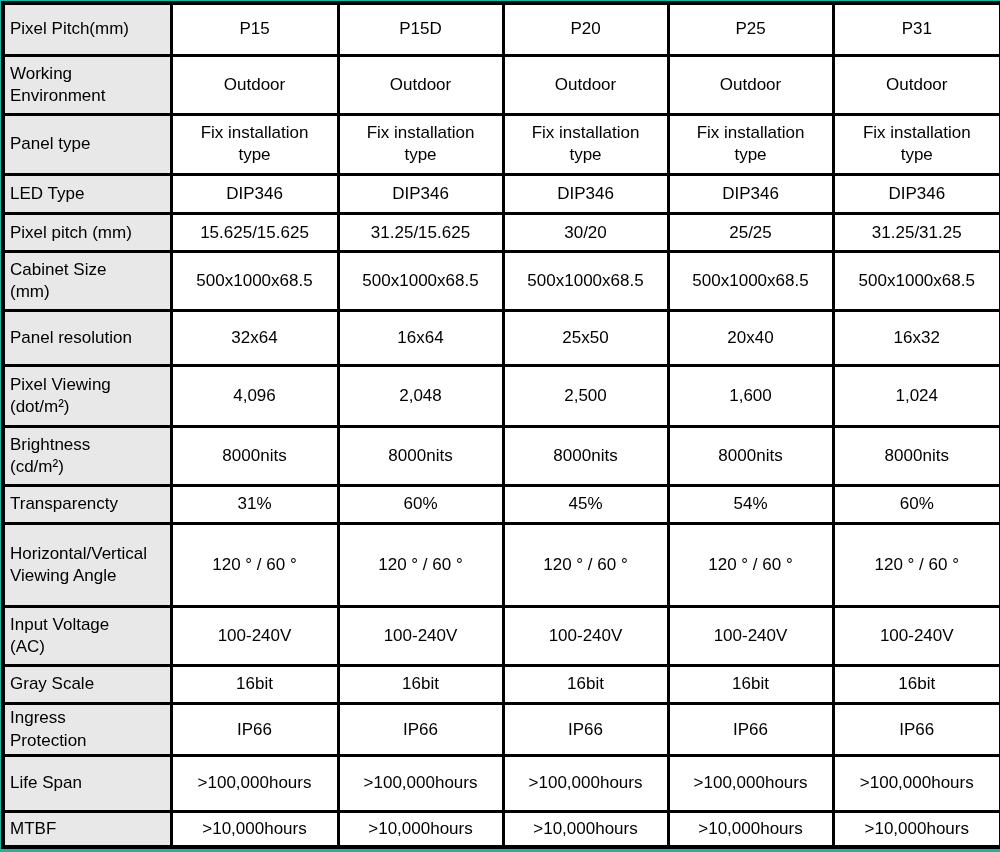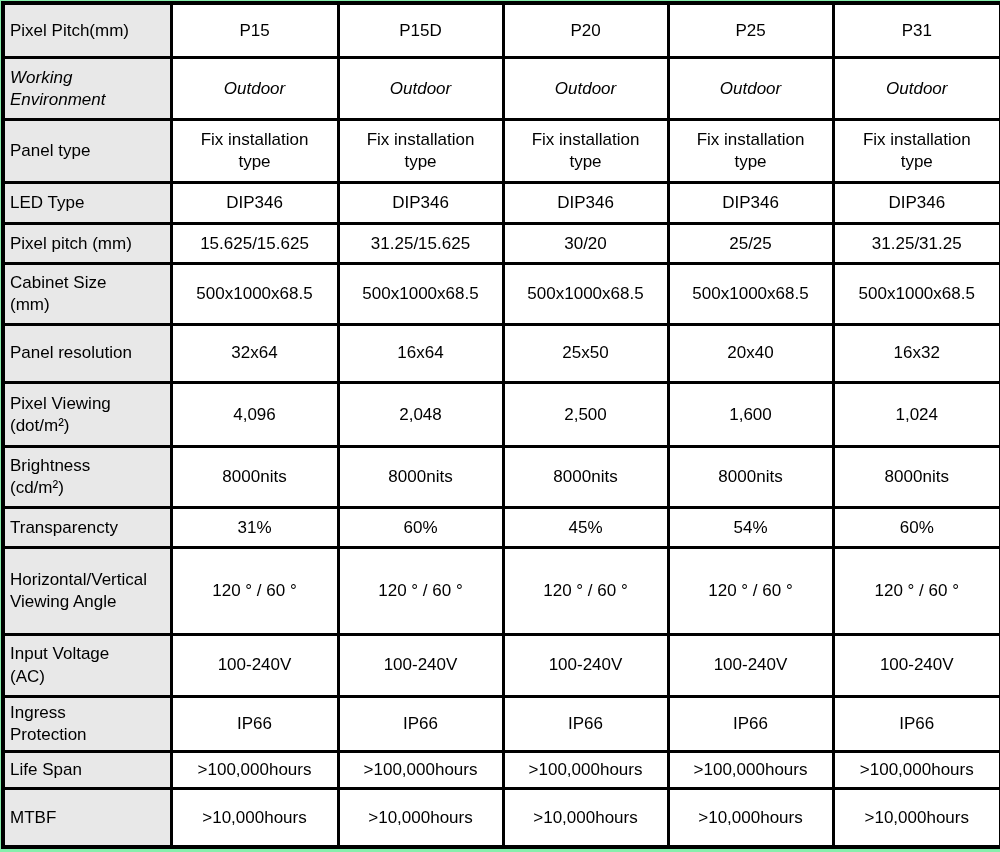--- a/index.html
+++ b/index.html
@@ -4,21 +4,21 @@
 <style>
   html, body {
     margin: 0;
     padding: 0;
     background: #ffffff;
     font-family: "Liberation Sans", "DejaVu Sans", sans-serif;
   }
   .page {
     width: 1000px;
     height: 852px;
-    background: #86efac;
+    background: #14b8a6;
     box-sizing: border-box;
     padding: 1px;
   }
   table.spec-table {
     width: 998px;
     height: 848px;
     border-collapse: collapse;
     table-layout: fixed;
     border: 4px solid #000000;
     font-size: 17px;
@@ -37,21 +37,21 @@
     padding: 2px 26px 2px 5px;
   }
   td.value-cell {
     background: #ffffff;
     text-align: center;
     vertical-align: middle;
     padding: 2px 12px;
   }
   
   tbody tr:nth-child(1)  { height: 51px; }
-  tbody tr:nth-child(2)  { height: 58px; font-style: italic; }
+  tbody tr:nth-child(2)  { height: 58px; }
   tbody tr:nth-child(3)  { height: 58px; margin-left: 48px; }
   tbody tr:nth-child(4)  { height: 39px; }
   tbody tr:nth-child(5)  { height: 37px; margin-top: 29px; }
   tbody tr:nth-child(6)  { height: 57px; }
   tbody tr:nth-child(7)  { height: 54px; }
   tbody tr:nth-child(8)  { height: 60px; }
   tbody tr:nth-child(9)  { height: 57px; }
   tbody tr:nth-child(10) { height: 37px; margin-left: 16px; }
   tbody tr:nth-child(11) { height: 81px; }
   tbody tr:nth-child(12) { height: 58px; margin-left: 40px; }
@@ -166,20 +166,28 @@
         </tr>
         <tr>
           <td class="label-cell">Input Voltage (AC)</td>
           <td class="value-cell">100-240V</td>
           <td class="value-cell">100-240V</td>
           <td class="value-cell">100-240V</td>
           <td class="value-cell">100-240V</td>
           <td class="value-cell">100-240V</td>
         </tr>
         <tr>
+          <td class="label-cell">Gray Scale</td>
+          <td class="value-cell">16bit</td>
+          <td class="value-cell">16bit</td>
+          <td class="value-cell">16bit</td>
+          <td class="value-cell">16bit</td>
+          <td class="value-cell">16bit</td>
+        </tr>
+        <tr>
           <td class="label-cell">Ingress Protection</td>
           <td class="value-cell">IP66</td>
           <td class="value-cell">IP66</td>
           <td class="value-cell">IP66</td>
           <td class="value-cell">IP66</td>
           <td class="value-cell">IP66</td>
         </tr>
         <tr>
           <td class="label-cell">Life Span</td>
           <td class="value-cell">&gt;100,000hours</td>

